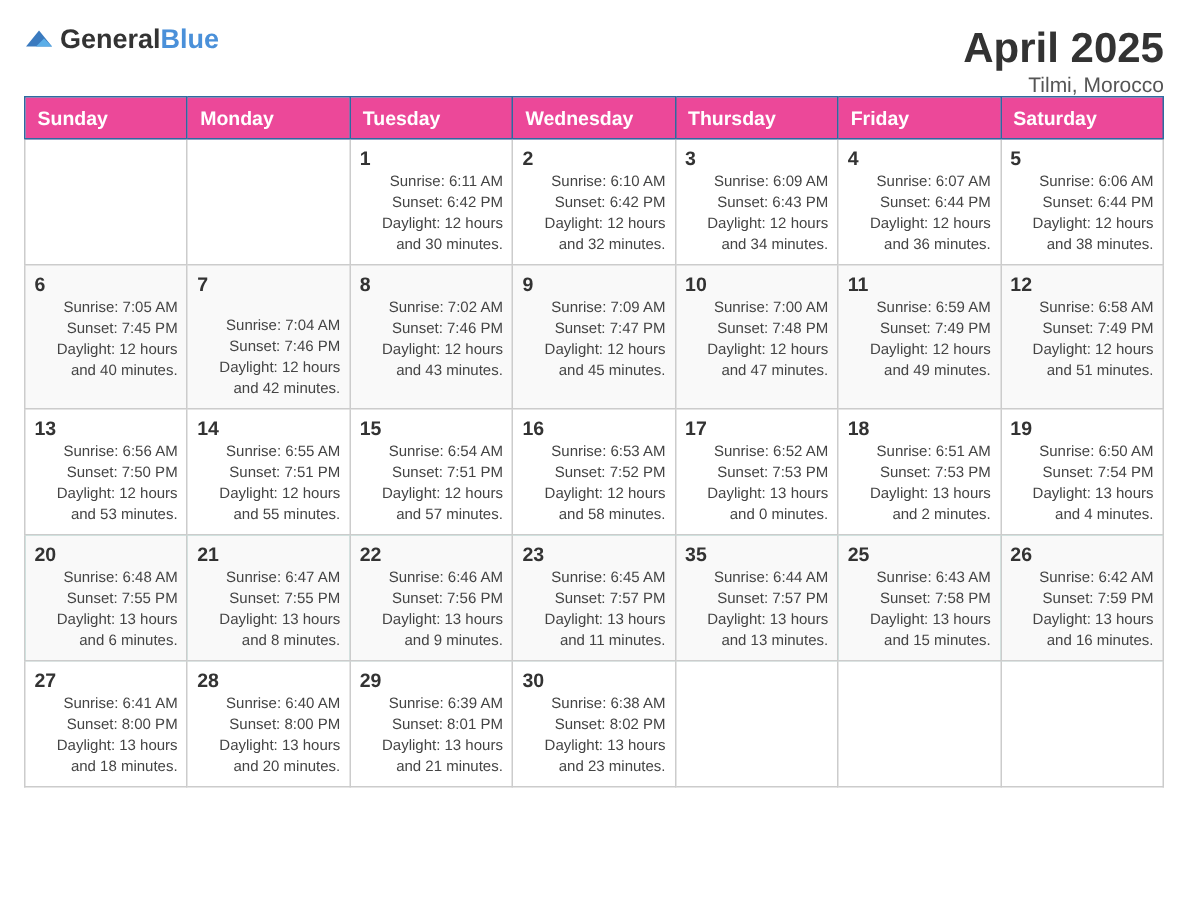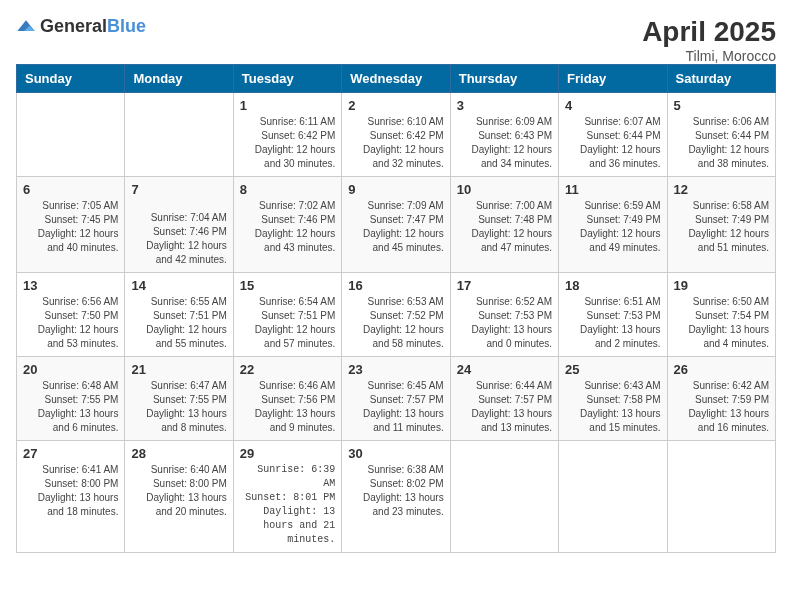--- a/index.html
+++ b/index.html
@@ -36,21 +36,21 @@
     .location {
       font-size: 14px;
       color: #555;
     }
     .calendar {
       width: 100%;
       border-collapse: collapse;
       border: 1px solid #ccc;
     }
     .calendar th {
-      background-color: #0369a1;
+      background-color: #ec4899;
       color: #fff;
       font-size: 13px;
       font-weight: bold;
       padding: 6px 8px;
       text-align: left;
       border: 1px solid #2d6aa0;
     }
     .calendar td {
       vertical-align: top;
       padding: 5px 6px;
@@ -253,21 +253,21 @@
 Sunset: 7:56 PM
 Daylight: 13 hours and 9 minutes.</div>
         </td>
         <td>
           <span class="day-number">23</span>
           <div class="day-info" style="white-space: pre-line;">Sunrise: 6:45 AM
 Sunset: 7:57 PM
 Daylight: 13 hours and 11 minutes.</div>
         </td>
         <td>
-          <span class="day-number">24</span>
+          <span class="day-number">35</span>
           <div class="day-info" style="white-space: pre-line;">Sunrise: 6:44 AM
 Sunset: 7:57 PM
 Daylight: 13 hours and 13 minutes.</div>
         </td>
         <td>
           <span class="day-number">25</span>
           <div class="day-info" style="white-space: pre-line;">Sunrise: 6:43 AM
 Sunset: 7:58 PM
 Daylight: 13 hours and 15 minutes.</div>
         </td>
@@ -286,21 +286,21 @@
 Daylight: 13 hours and 18 minutes.</div>
         </td>
         <td>
           <span class="day-number">28</span>
           <div class="day-info" style="white-space: pre-line;">Sunrise: 6:40 AM
 Sunset: 8:00 PM
 Daylight: 13 hours and 20 minutes.</div>
         </td>
         <td>
           <span class="day-number">29</span>
-          <div class="day-info" style="white-space: pre-line; font-family: Liberation Mono, monospace;">Sunrise: 6:39 AM
+          <div class="day-info" style="white-space: pre-line;">Sunrise: 6:39 AM
 Sunset: 8:01 PM
 Daylight: 13 hours and 21 minutes.</div>
         </td>
         <td>
           <span class="day-number">30</span>
           <div class="day-info" style="white-space: pre-line;">Sunrise: 6:38 AM
 Sunset: 8:02 PM
 Daylight: 13 hours and 23 minutes.</div>
         </td>
         <td class="empty-cell"></td>

